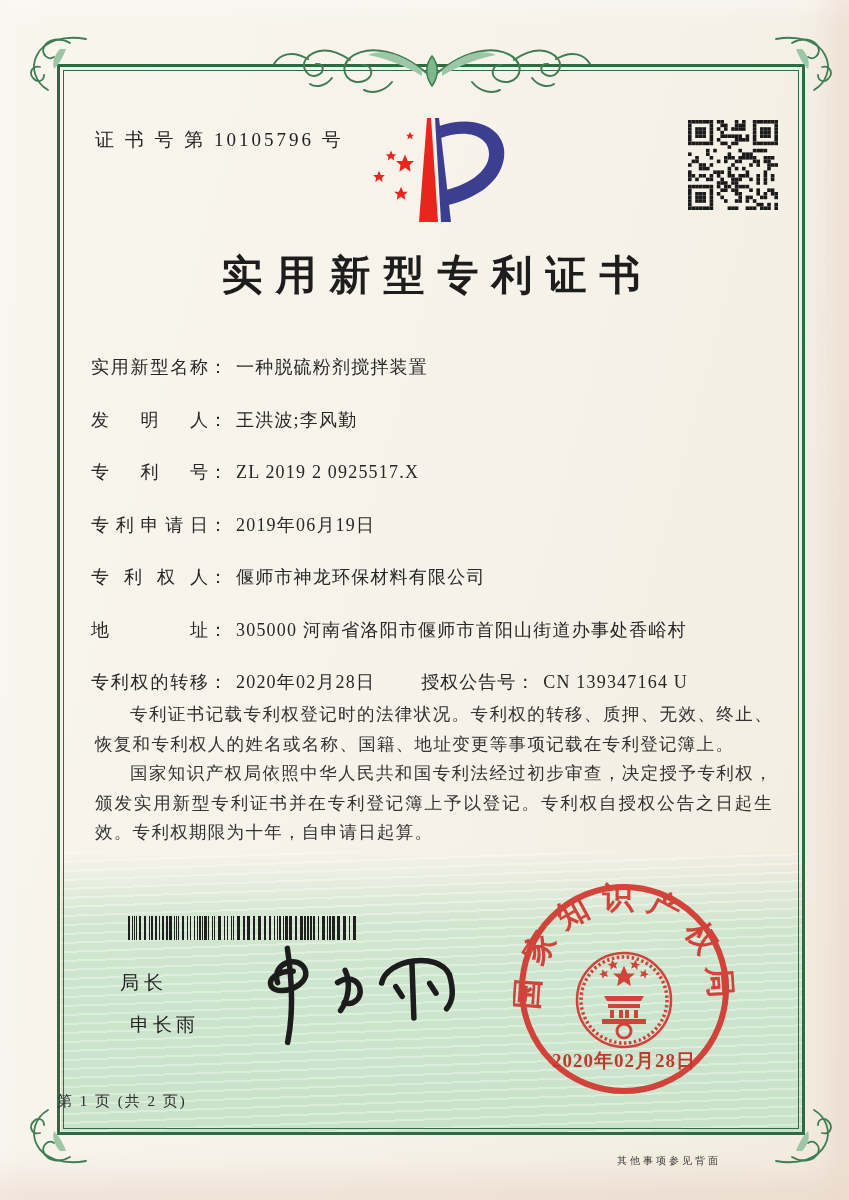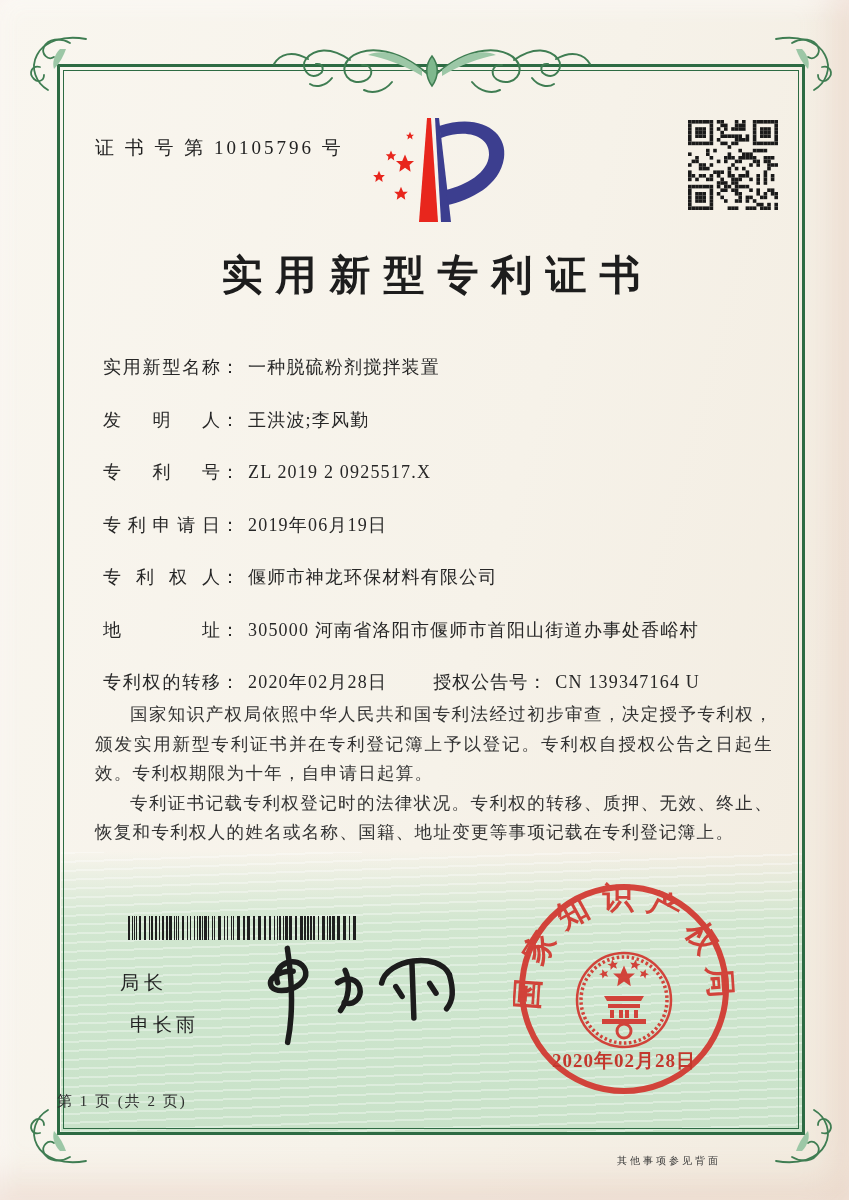--- a/index.html
+++ b/index.html
@@ -19,29 +19,29 @@
   
   .frame{
     position:absolute;left:57px;top:64px;width:748px;height:1071px;
     border:3px solid #2d6b43;box-sizing:border-box;
   }
   .frame::before{
     content:"";position:absolute;inset:3px;border:1px solid #2d6b43;
   }
   .ornament{position:absolute;pointer-events:none;}
   
-  .cert-no{position:absolute;left:95px;top:127px;font-size:19px;letter-spacing:3px;color:#222;margin-top:8px;}
+  .cert-no{position:absolute;left:95px;top:127px;font-size:19px;letter-spacing:3px;color:#222;}
   .logo{position:absolute;left:352px;top:110px;}
   .qr{position:absolute;left:688px;top:120px;}
   .title{
     position:absolute;left:57px;top:248px;width:748px;text-align:center;
     font-size:41px;font-weight:700;letter-spacing:13px;color:#1d1d1d;text-indent:13px;font-family:Liberation Mono, monospace;
   }
   
-  .fields{position:absolute;left:103px;top:352px;width:690px;font-size:18px;letter-spacing:1px;color:#272727;}
+  .fields{position:absolute;left:91px;top:352px;width:690px;font-size:18px;letter-spacing:1px;color:#272727;}
   .frow{margin-bottom:22.5px;line-height:30px;white-space:nowrap;}
   .flabel{display:inline-block;width:118px;text-align:justify;text-align-last:justify;vertical-align:top;}
   .fcolon{display:inline-block;margin-right:8px;}
   .fvalue{letter-spacing:1.2px;}
   .pair2{margin-left:46px;}
   
   .body-text{
     position:absolute;left:95px;top:700px;width:678px;
     font-size:17.5px;line-height:29.5px;letter-spacing:1.3px;color:#333;text-align:justify;
   }
@@ -419,22 +419,22 @@
     </div>
     <div class="frow">
       <span class="flabel">地址</span><span class="fcolon">：</span><span class="fvalue">305000 河南省洛阳市偃师市首阳山街道办事处香峪村</span>
     </div>
     <div class="frow">
       <span class="flabel">专利权的转移</span><span class="fcolon">：</span><span class="fvalue">2020年02月28日</span><span class="pair2"><span>授权公告号</span><span class="fcolon">：</span><span class="fvalue">CN 139347164 U</span></span>
     </div>
   </div>
 
   <div class="body-text">
+    <p>专利证书记载专利权登记时的法律状况。专利权的转移、质押、无效、终止、恢复和专利权人的姓名或名称、国籍、地址变更等事项记载在专利登记簿上。</p>
     <p>国家知识产权局依照中华人民共和国专利法经过初步审查，决定授予专利权，颁发实用新型专利证书并在专利登记簿上予以登记。专利权自授权公告之日起生效。专利权期限为十年，自申请日起算。</p>
-    <p>专利证书记载专利权登记时的法律状况。专利权的转移、质押、无效、终止、恢复和专利权人的姓名或名称、国籍、地址变更等事项记载在专利登记簿上。</p>
   </div>
 
   <svg class="barcode" id="barcode" width="230" height="24">
       <rect x="0" y="0" width="2" height="24" fill="#1f1f1f"></rect>
       <rect x="4" y="0" width="1" height="24" fill="#1f1f1f"></rect>
       <rect x="6" y="0" width="1" height="24" fill="#1f1f1f"></rect>
       <rect x="8" y="0" width="1" height="24" fill="#1f1f1f"></rect>
       <rect x="11" y="0" width="2" height="24" fill="#1f1f1f"></rect>
       <rect x="16" y="0" width="2" height="24" fill="#1f1f1f"></rect>
       <rect x="21" y="0" width="1" height="24" fill="#1f1f1f"></rect>

